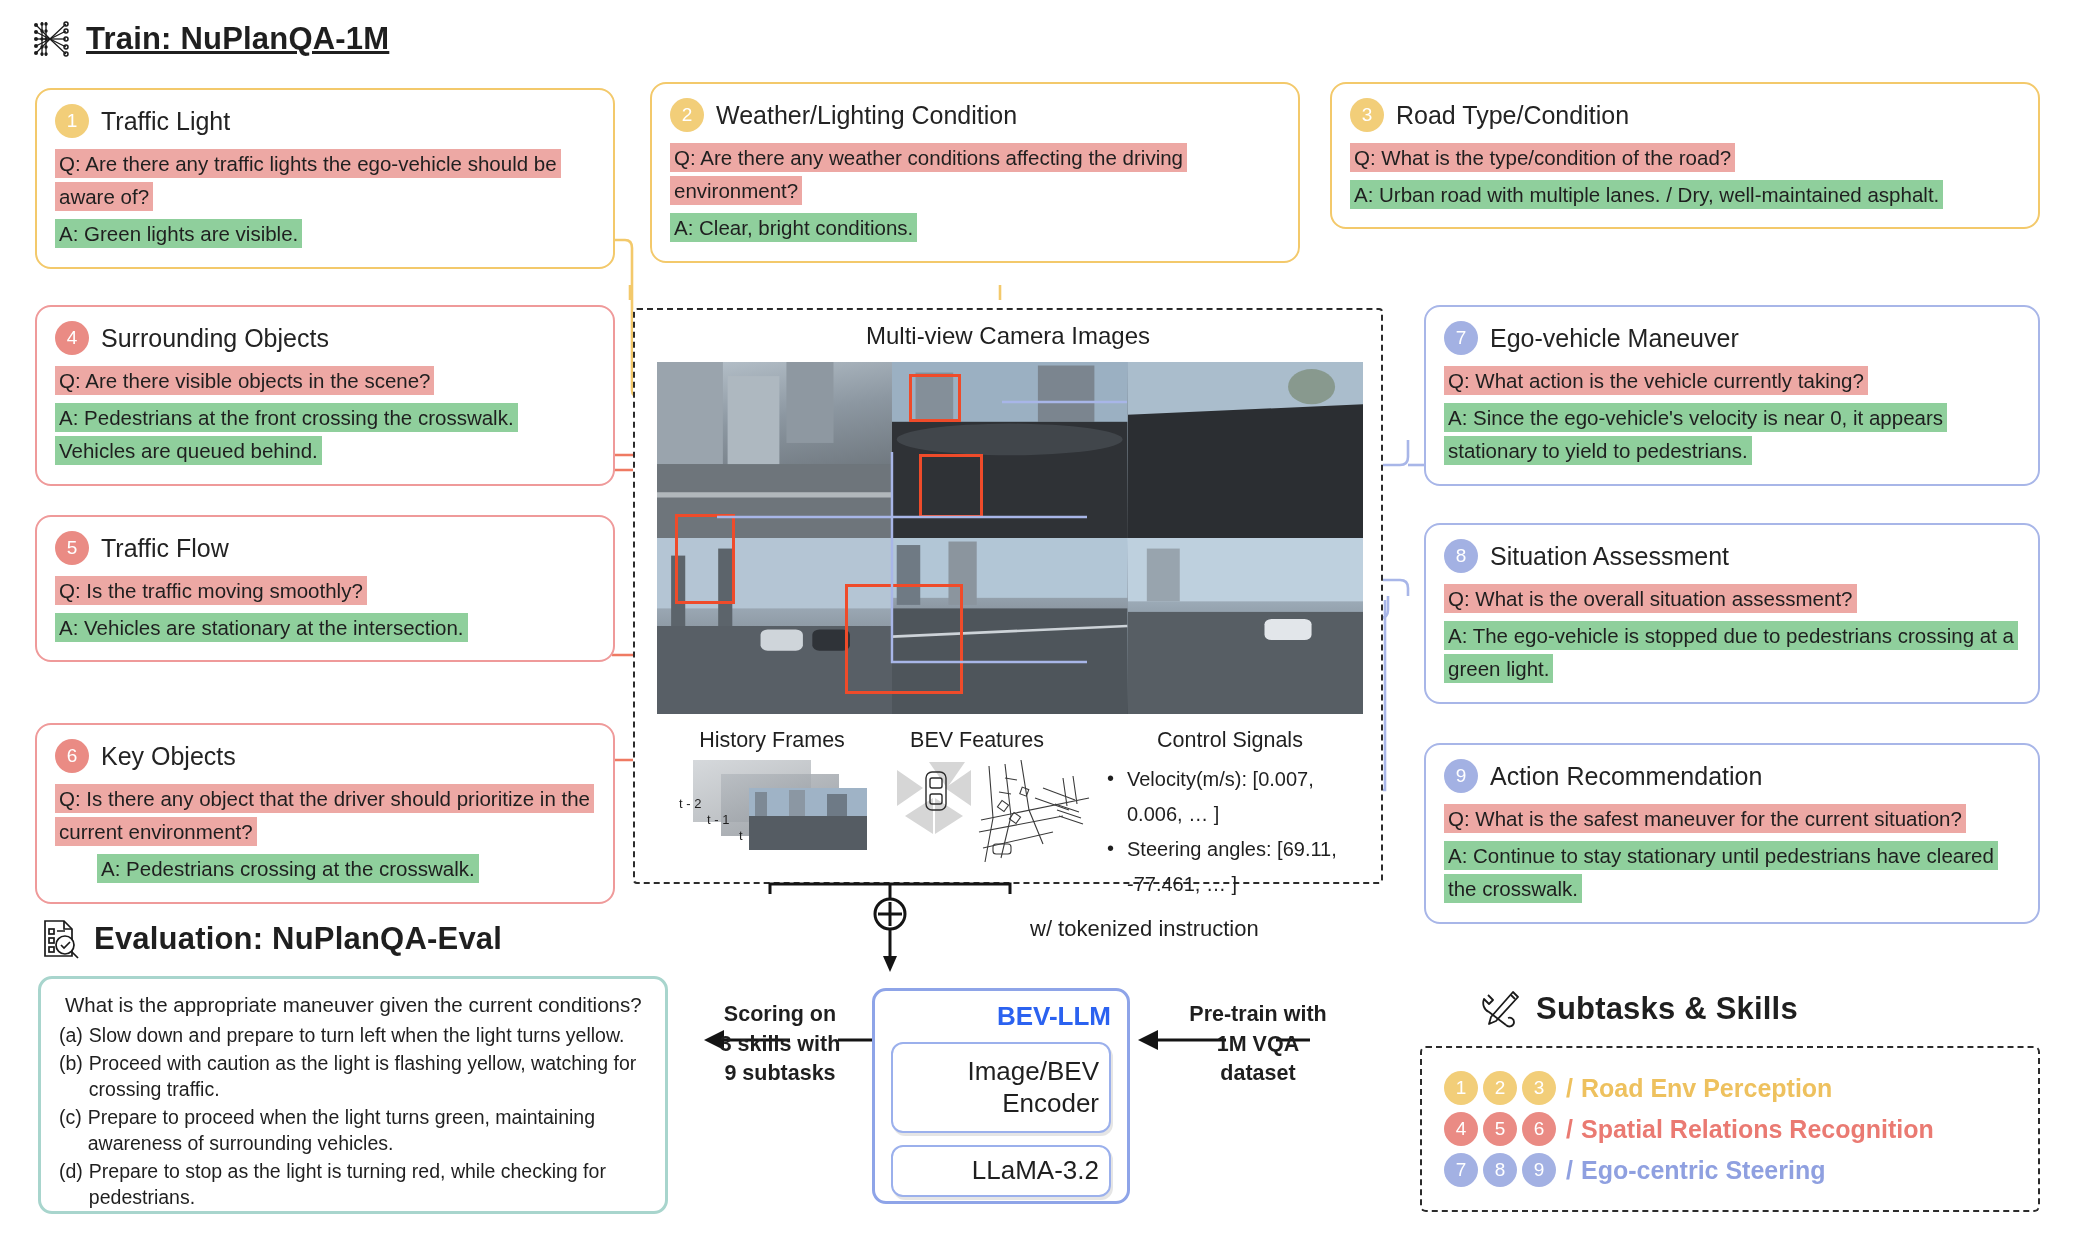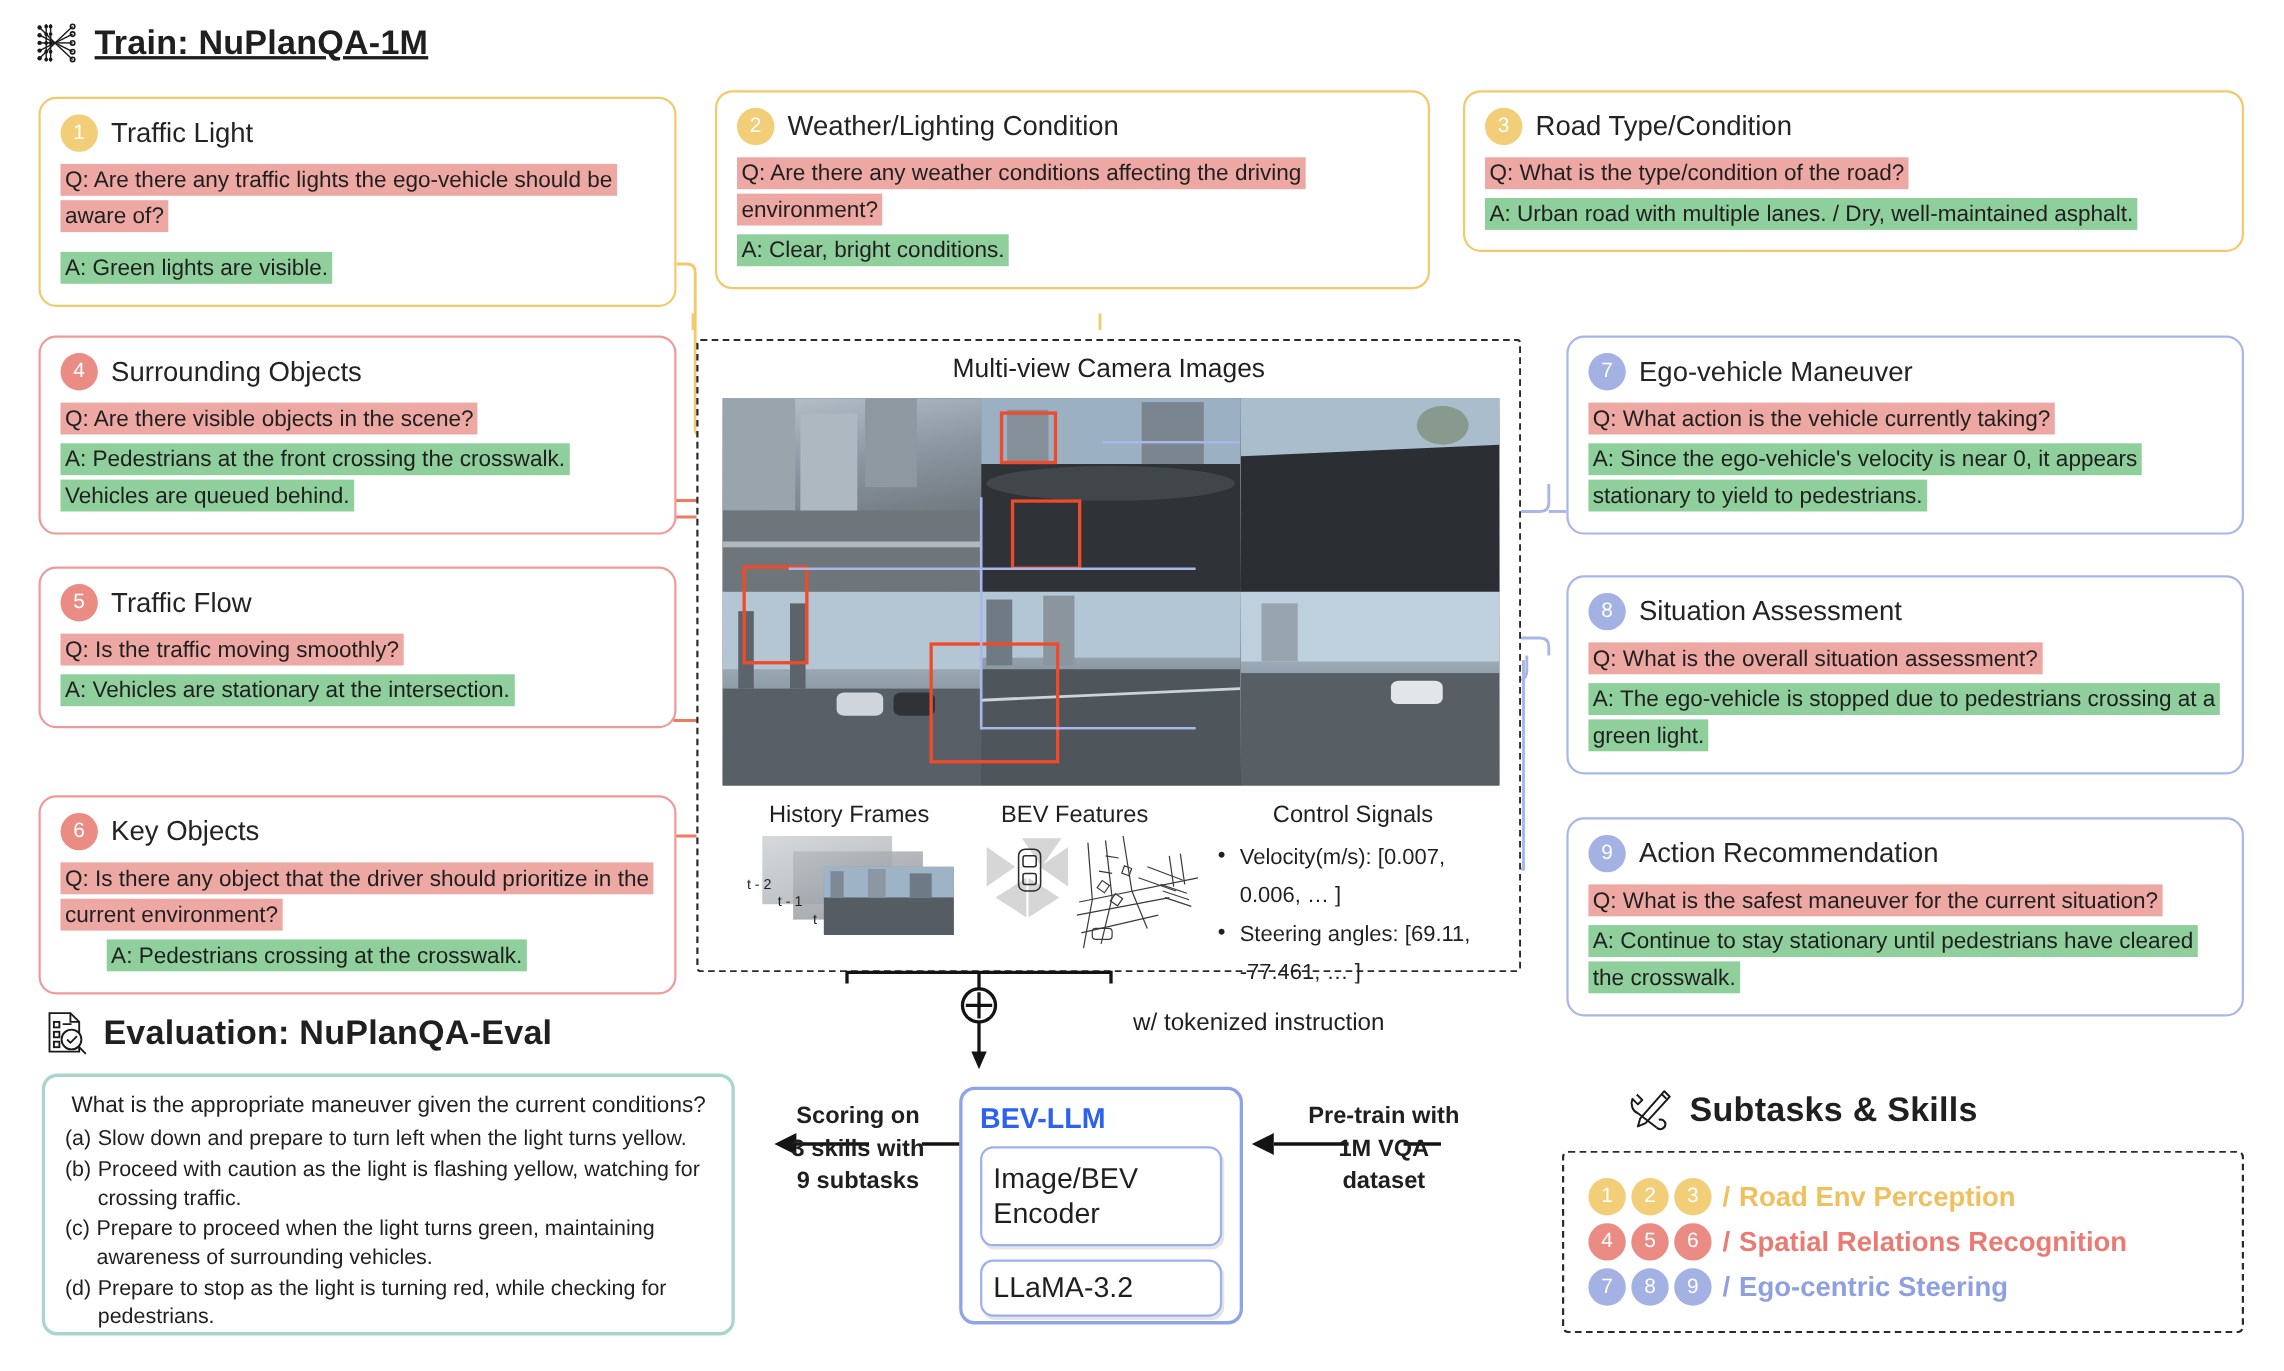--- a/index.html
+++ b/index.html
@@ -70,21 +70,21 @@
   .bullets li:before {
     content: "\2022"; position: absolute; left: 0; top: -1px;
   }
 
   
   .bevllm {
     border: 3px solid #8ea4e8;
     border-radius: 14px;
     background: #fff;
     padding: 10px 16px 16px 16px;
-    text-align: left;
+    text-align: right;
   }
   .bevllm-title { color: #2b62f0; font-size: 26px; font-weight: bold; margin-bottom: 10px; }
   .mod {
     border: 2.5px solid #9bb0ec;
     border-radius: 12px;
     background: #fff;
     font-size: 26px;
     padding: 12px 10px;
     line-height: 1.22;
     box-shadow: 2px 3px 0 rgba(0,0,0,0.10);
@@ -208,21 +208,21 @@
     <polygon points="1295,784 1281,790 1295,796" fill="#a8b6e8"></polygon>
   </svg>
 
   <div class="abs card yellow" style="left:35px; top:88px; width:580px;">
     <div class="card-head">
       <span class="badge yellow">1</span>
       <span class="card-title">Traffic Light</span>
     </div>
     <div class="qa-block">
       <div><span class="hl-q">Q: Are there any traffic lights the ego-vehicle should be aware of?</span></div>
-      <div style="margin-top:14px;"><span class="hl-a">A: Green lights are visible.</span></div>
+      <div style="margin-top:4px;"><span class="hl-a">A: Green lights are visible.</span></div>
     </div>
   </div>
 
   <div class="abs card yellow" style="left:650px; top:82px; width:650px;">
     <div class="card-head">
       <span class="badge yellow">2</span>
       <span class="card-title">Weather/Lighting Condition</span>
     </div>
     <div class="qa-block">
       <div><span class="hl-q">Q: Are there any weather conditions affecting the driving environment?</span></div>

